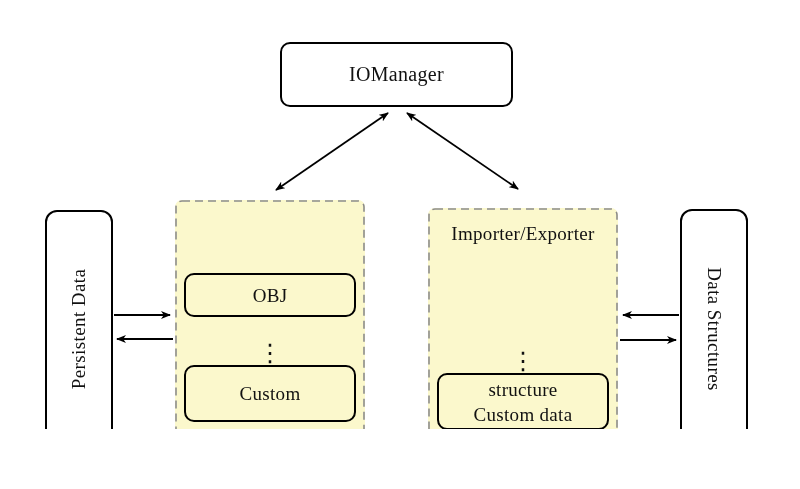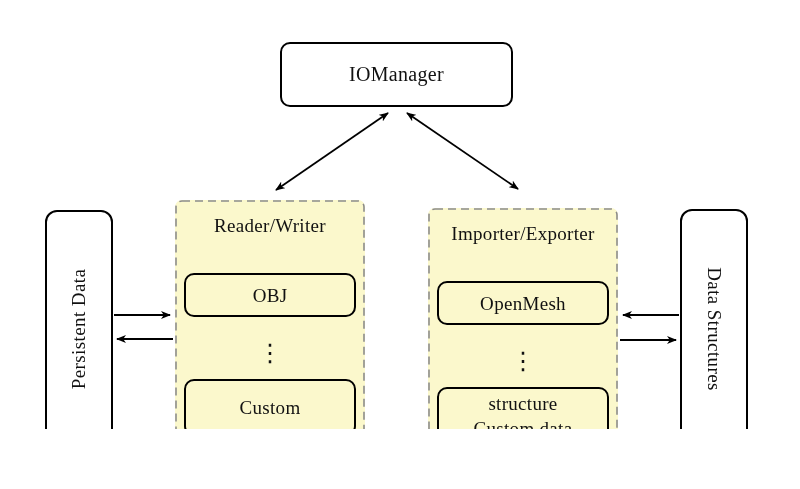--- a/index.html
+++ b/index.html
@@ -84,21 +84,21 @@
     display: flex;
     flex-direction: column;
     align-items: center;
     justify-content: center;
     text-align: left;
     font-size: 19px;
     letter-spacing: 0.3px;
     line-height: 25px;
   }
   .inner-top    { top: 73px;  height: 44px; }
-  .inner-bottom { top: 179px; height: 57px; }
+  .inner-bottom { top: 165px; height: 57px; }
   .dots {
     position: absolute;
     top: 134px;
     left: 0;
     width: 100%;
     height: 38px;
     display: flex;
     align-items: center;
     justify-content: center;
     font-size: 24px;
@@ -145,38 +145,34 @@
   </svg>
 
   <div class="node io-box">
     <span>IOManager</span>
   </div>
 
   <div class="panel panel-left">
     <svg class="panel-outline" viewBox="0 0 190 250">
       <rect x="1" y="1" width="188" height="248" rx="6" fill="none" stroke="#8C8C8C" stroke-width="1.6" stroke-dasharray="8 5"></rect>
     </svg>
-    <div class="panel-title">Reader/Writer</div>
     <div class="inner-box inner-top">
       <span>OBJ</span>
     </div>
     <div class="dots">⋮</div>
     <div class="inner-box inner-bottom">
       <span>Custom</span>
     </div>
   </div>
 
   <div class="panel panel-right">
     <svg class="panel-outline" viewBox="0 0 190 250">
       <rect x="1" y="1" width="188" height="248" rx="6" fill="none" stroke="#8C8C8C" stroke-width="1.6" stroke-dasharray="8 5"></rect>
     </svg>
     <div class="panel-title">Importer/Exporter</div>
-    <div class="inner-box inner-top">
-      <span>OpenMesh</span>
-    </div>
     <div class="dots">⋮</div>
     <div class="inner-box inner-bottom">
       <span>structure</span>
       <span>Custom data</span>
     </div>
   </div>
 
   <div class="vbox vbox-left">
     <span class="vtext rot-ccw">Persistent Data</span>
   </div>

